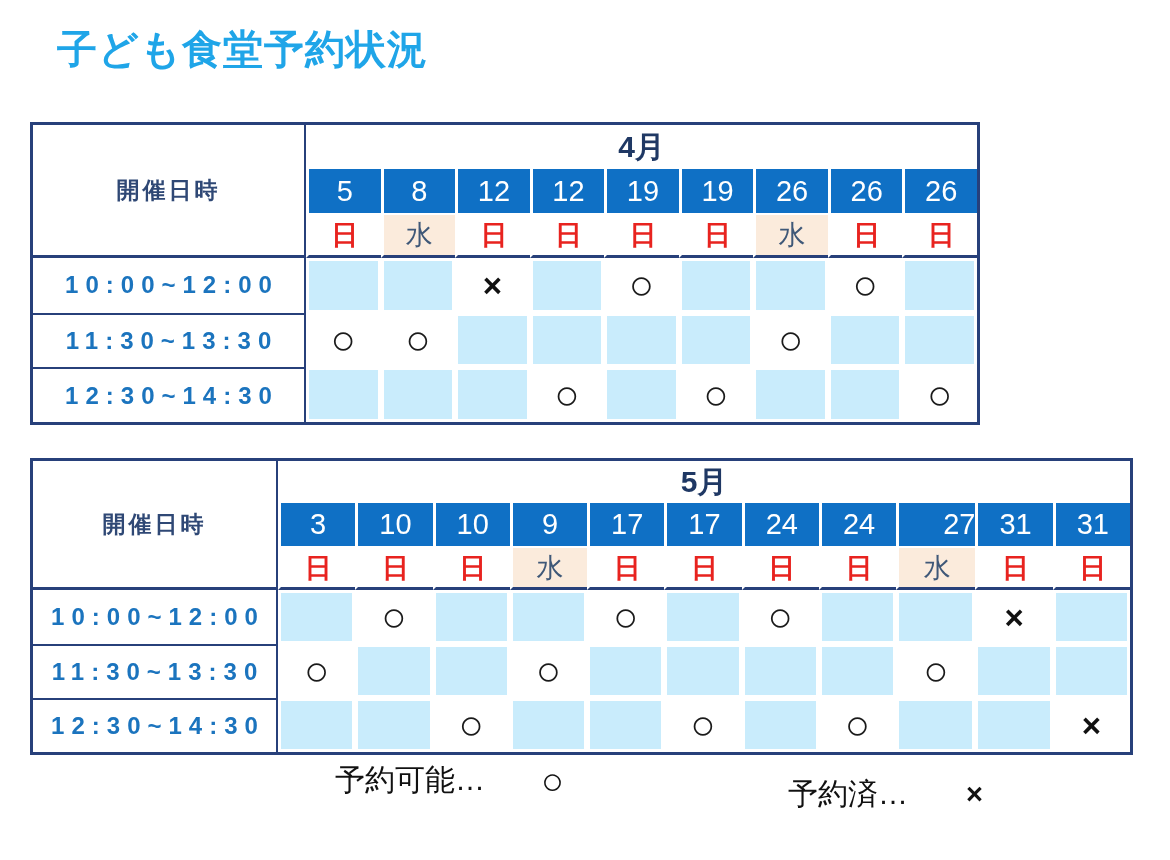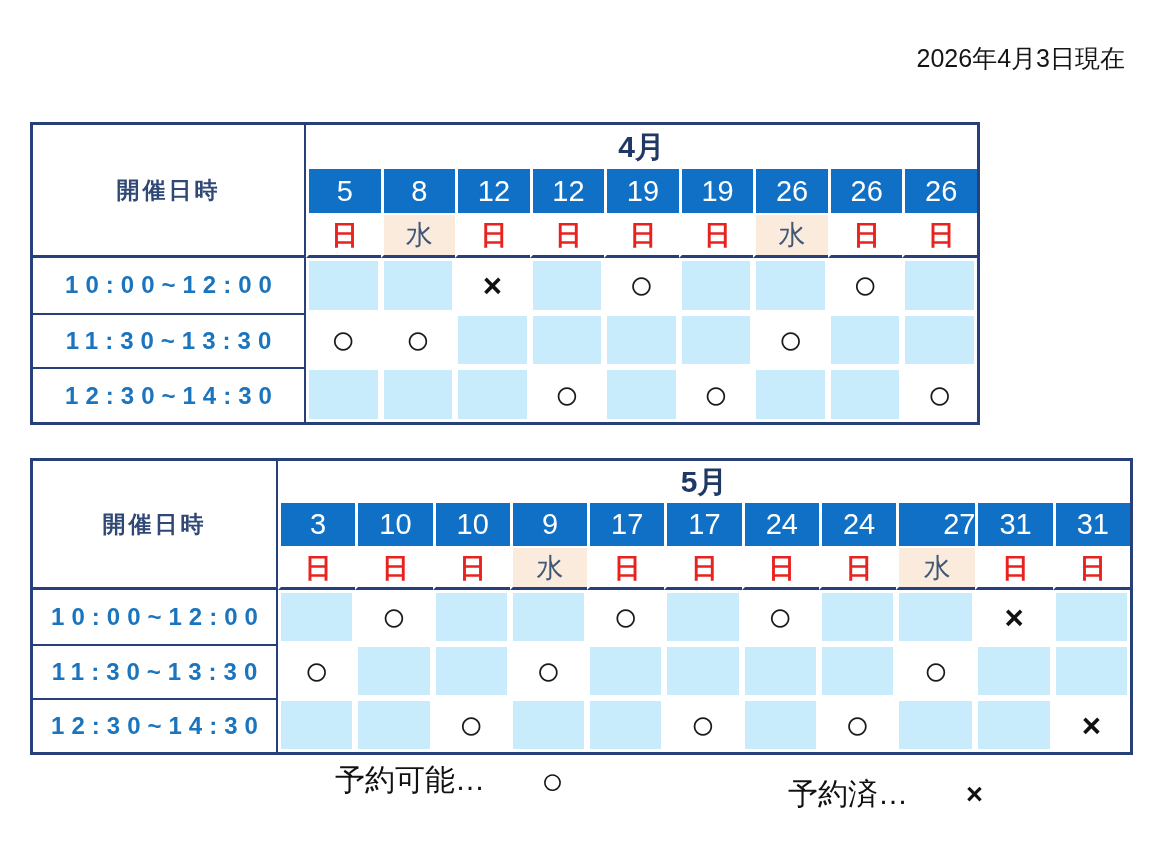--- a/index.html
+++ b/index.html
@@ -72,22 +72,22 @@
   .li-available { left:335px; }
   .li-booked    { left:788px;margin-top:14px; }
   .lg-circle { font-size:38px; margin-left:12px; line-height:1; }
   .lg-cross  { font-size:29px; margin-left:14px; font-weight:600; line-height:1; }
 </style>
 </head>
 <body>
 
 <div class="page">
 
-
-  <div class="asof">2026年4月3日現在</div>
+  <h1 class="page-title">子ども食堂予約状況</h1>
+
 
   <div class="rtable t0" id="table-0">
       <div class="hlabel" style="grid-area: 1 / 1 / 4;">開催日時</div>
       <div class="month" style="grid-area: 1 / 2 / auto / 11;">4月</div>
       <div class="date" style="grid-area: 2 / 2;">5</div>
       <div class="day" style="grid-area: 3 / 2;">日</div>
       <div class="date" style="grid-area: 2 / 3;">8</div>
       <div class="day wed" style="grid-area: 3 / 3;">水</div>
       <div class="date" style="grid-area: 2 / 4;">12</div>
       <div class="day" style="grid-area: 3 / 4;">日</div>

